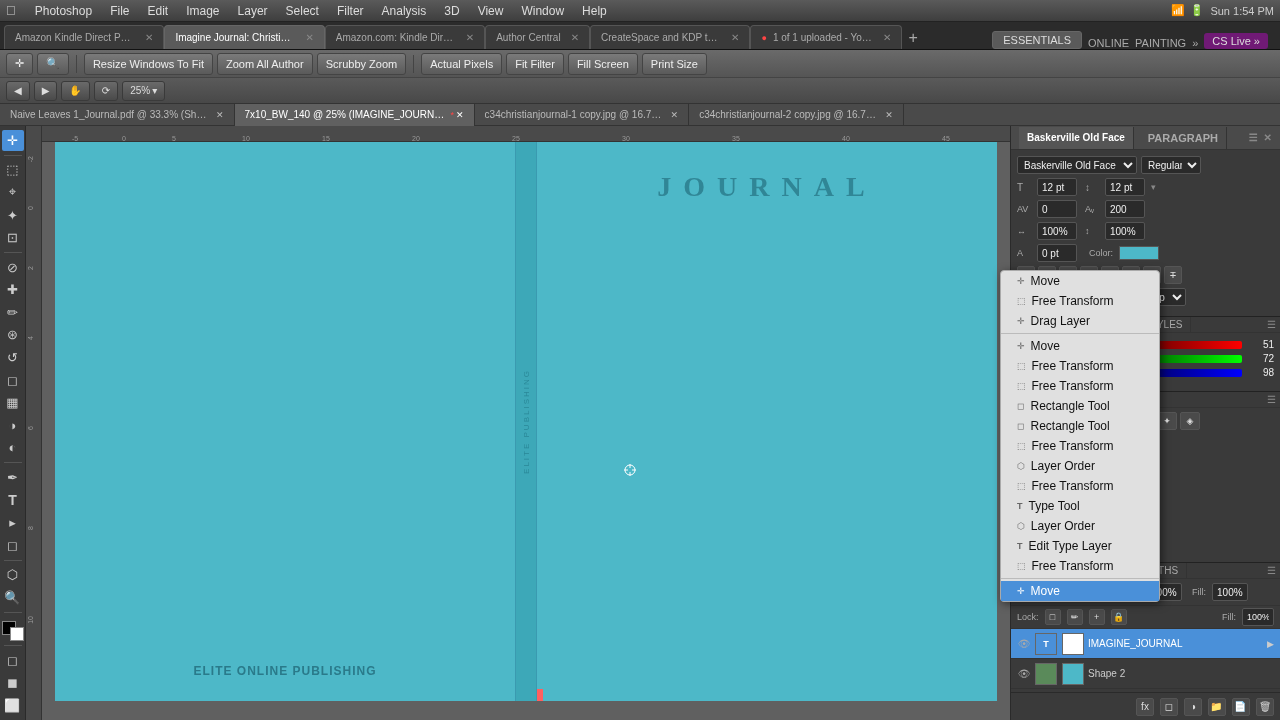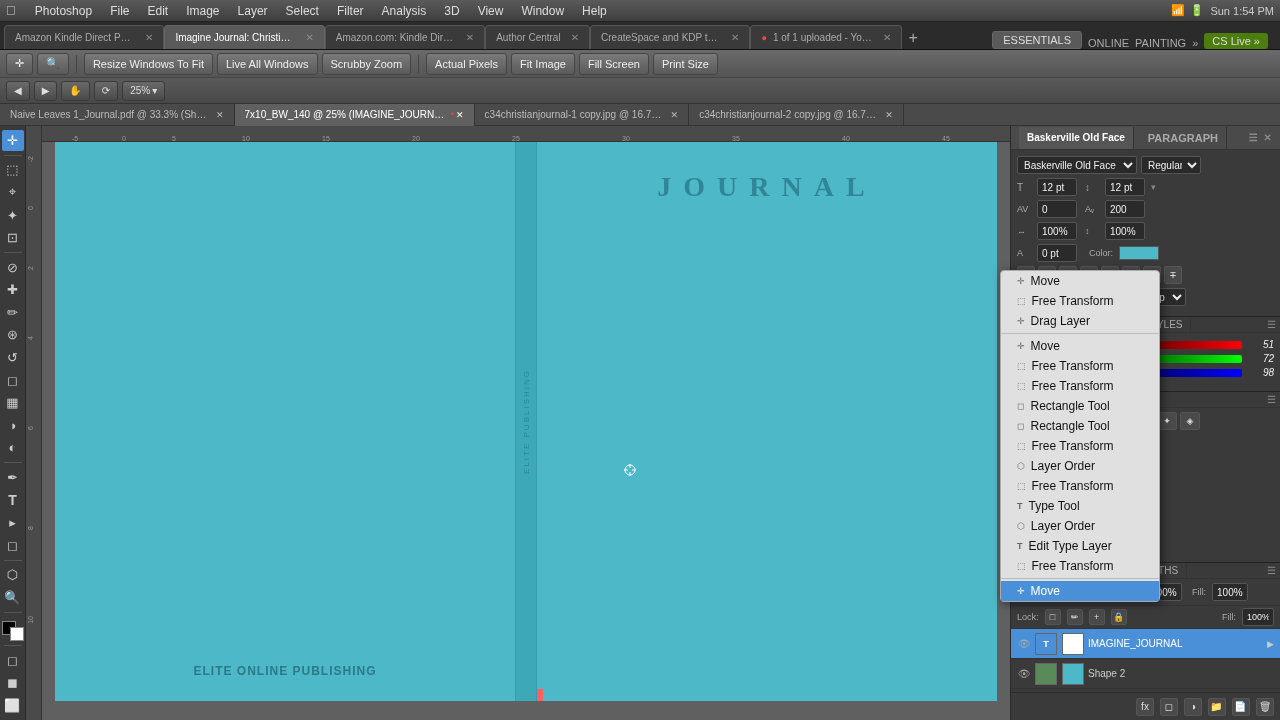--- a/index.html
+++ b/index.html
@@ -165,45 +165,45 @@
     <span style="color:#f44; font-size:9px;">●</span>
     <span style="font-size:10px; overflow:hidden; text-overflow:ellipsis; white-space:nowrap; max-width:100px;">1 of 1 uploaded - YouTube</span>
     <span class="tab-close">✕</span>
   </div>
   <div class="tab-add">+</div>
   <div style="margin-left:auto; display:flex; align-items:flex-end; gap:6px; padding-right:8px;">
     <span style="font-size:11px; color:#ddd; background:#5a5a5a; padding:2px 10px; border-radius:3px; border:1px solid #666;">ESSENTIALS</span>
     <span style="font-size:11px; color:#aaa;">ONLINE</span>
     <span style="font-size:11px; color:#aaa;">PAINTING</span>
     <span style="font-size:11px; color:#aaa;">»</span>
-    <span style="font-size:11px; color:#ddd; background:#4d7c0f; padding:2px 8px; border-radius:3px;">CS Live »</span>
+    <span style="font-size:11px; color:#ddd; background:#701a75; padding:2px 8px; border-radius:3px;">CS Live »</span>
   </div>
 </div>
 
 <div id="toolbar1">
   <div class="tool-btn">
     <span>✛</span>
   </div>
   <div class="tool-btn">🔍</div>
   <div class="separator"></div>
   <div class="tool-btn">
       <span>Resize Windows To Fit</span>
     </div>
   <div class="tool-btn">
-      <span>Live All Windows</span>
+      <span>Zoom All Author</span>
     </div>
   <div class="tool-btn">
       <span>Scrubby Zoom</span>
     </div>
   <div class="separator"></div>
   <div class="tool-btn">
       <span>Actual Pixels</span>
     </div>
   <div class="tool-btn">
-      <span>Fit Image</span>
+      <span>Fit Filter</span>
     </div>
   <div class="tool-btn">
       <span>Fill Screen</span>
     </div>
   <div class="tool-btn">
       <span>Print Size</span>
     </div>
 </div>
 
 <div id="toolbar2">
@@ -416,21 +416,21 @@
       <div class="mini-tabs">
         <span class="mini-tab active">COLOR</span>
         <span class="mini-tab">SWATCHES</span>
         <span class="mini-tab">STYLES</span>
         <span style="margin-left:auto; padding:2px 4px; font-size:10px; color:#888; cursor:pointer;">☰</span>
       </div>
       <div class="color-panel">
         <div style="display:flex; align-items:center; gap:4px; margin-bottom:4px;">
           <div style="width:22px; height:22px; background:#2a5562; border:1px solid #666;"></div>
           <div style="width:18px; height:18px; background:#fff; border:1px solid #666; margin-left:-8px; margin-top:6px;"></div>
-          <div style="margin-left:8px; flex:1;font-style:italic;">
+          <div style="margin-left:8px; flex:1;">
             <div class="color-slider-row">
               <span class="color-letter">R</span>
               <div class="color-slider-bg color-slider-r" style="flex:1; height:8px; border-radius:2px; cursor:pointer;"></div>
               <span class="color-val">51</span>
             </div>
             <div class="color-slider-row">
               <span class="color-letter">G</span>
               <div class="color-slider-bg color-slider-g" style="flex:1; height:8px; border-radius:2px; cursor:pointer;"></div>
               <span class="color-val">72</span>
             </div>

